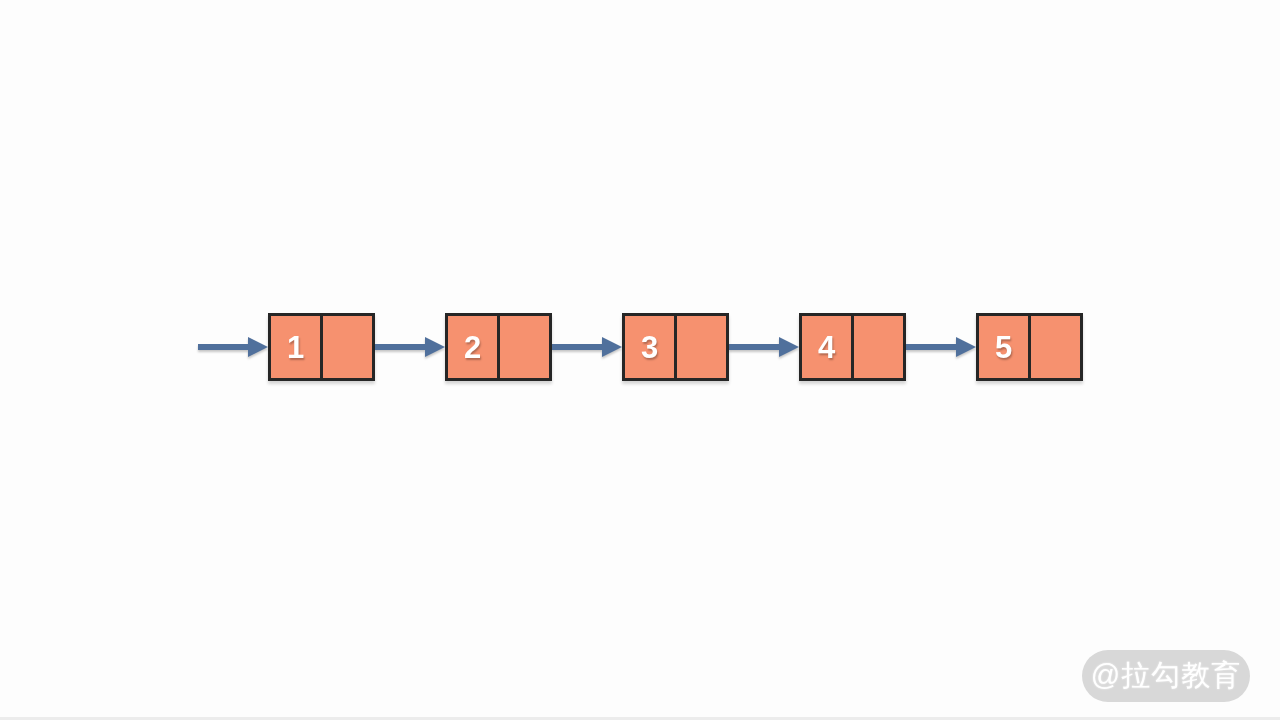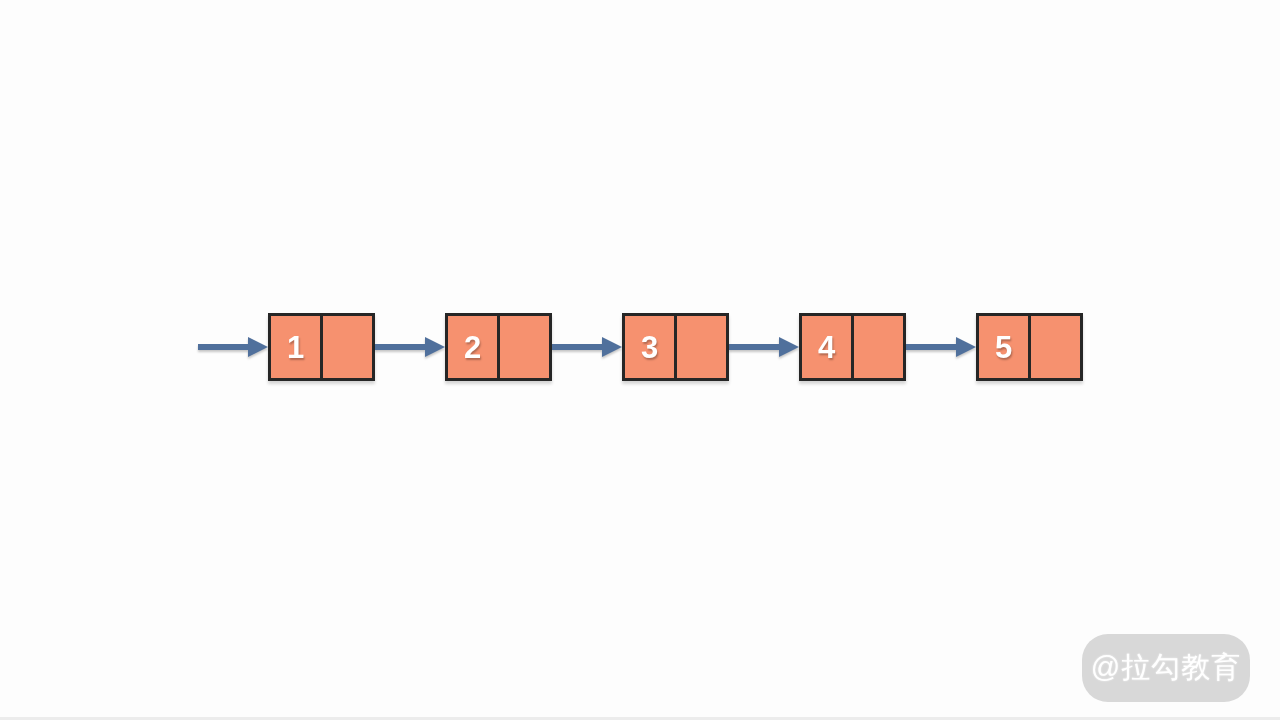--- a/index.html
+++ b/index.html
@@ -70,21 +70,21 @@
     border-bottom: 10px solid transparent;
     border-left: 20px solid var(--arrow-color, #50709c);
     flex: none;
   }
   
   .watermark {
     position: absolute;
     right: 30px;
     bottom: 18px;
     width: 168px;
-    height: 68px;
+    height: 52px;
     border-radius: 26px;
     background: var(--watermark-bg, #d8d8d8);
     display: flex;
     align-items: center;
     justify-content: center;
   }
   .watermark span {
     color: #ffffff;
     font-size: 29px;
     letter-spacing: 1px;

